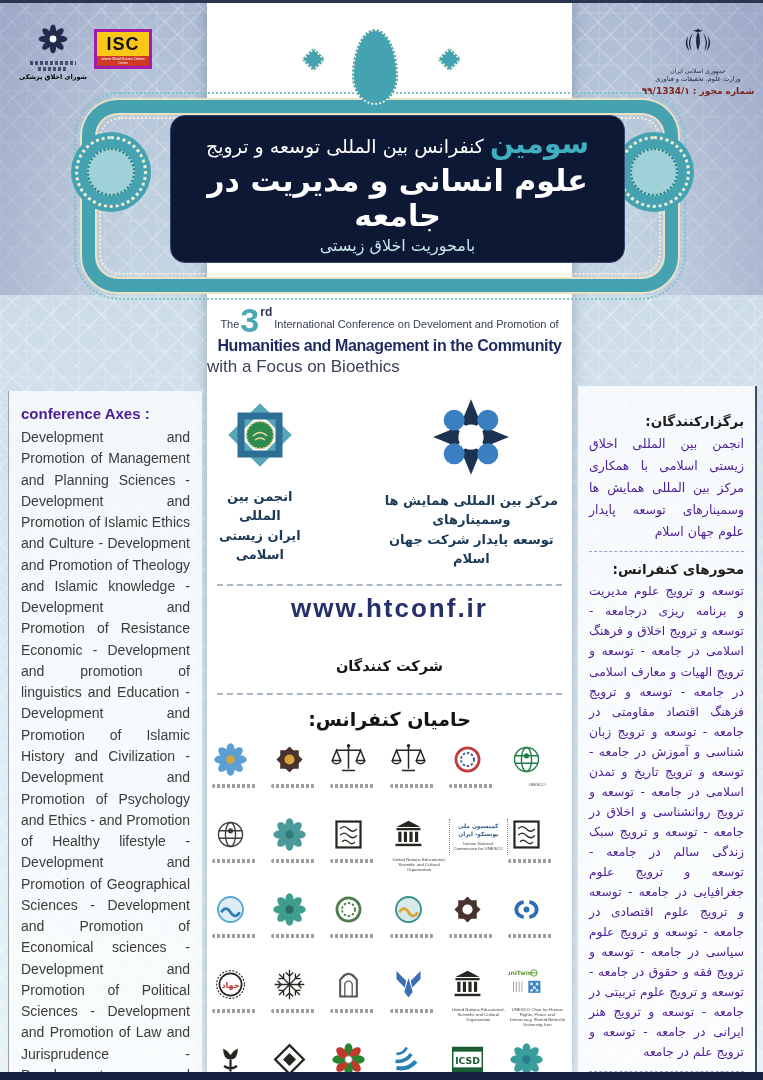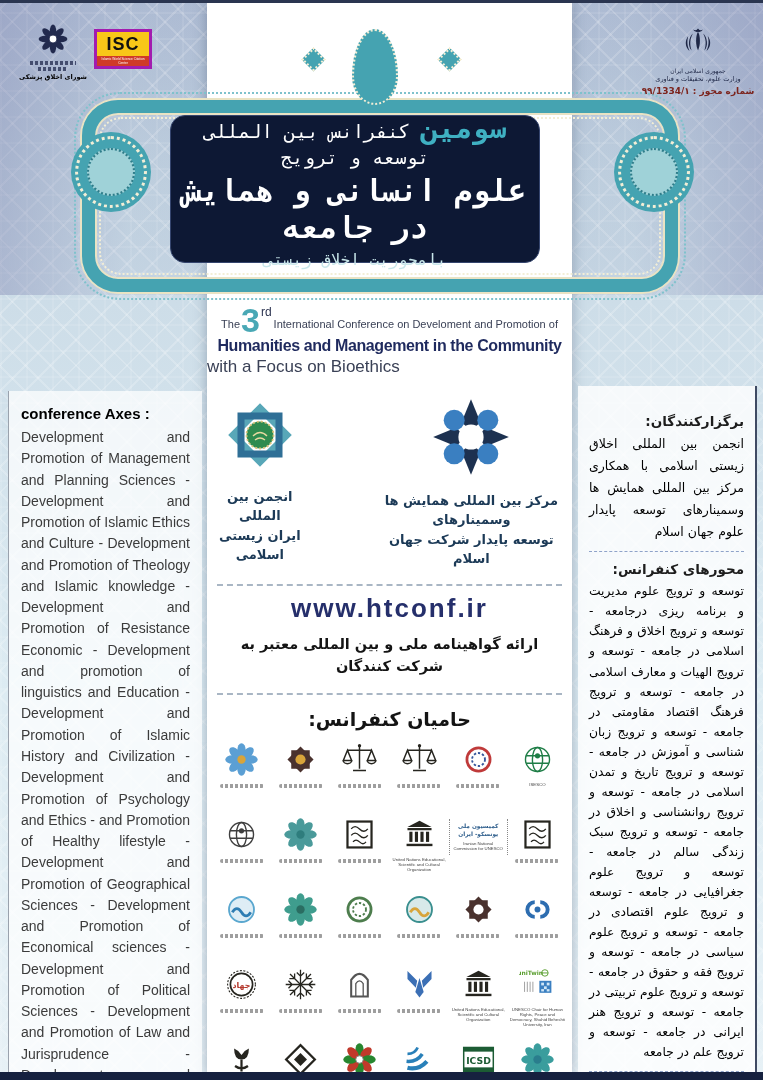--- a/index.html
+++ b/index.html
@@ -31,23 +31,23 @@
   .frame::before{content:"";position:absolute;inset:4px;border:2px dotted #f3eed6;border-radius:22px;}
   .frame::after{content:"";position:absolute;inset:-21px;border:2px dotted #7fc2cc;border-radius:46px;}
   .med{position:absolute;width:72px;height:72px;border-radius:50%;background:#45a3b1;
     border:3px dotted #f3eed6;box-sizing:border-box;z-index:4;box-shadow:0 0 0 4px #45a3b1;}
   .med::after{content:"";position:absolute;inset:9px;border-radius:50%;background:#9fd2d8;
     border:2px dotted #2f7d8a;box-sizing:border-box;}
   .finial{position:absolute;left:352px;top:26px;width:46px;height:76px;background:#45a3b1;z-index:3;
     border:2px dotted #f3eed6;border-radius:50% 50% 50% 50% / 62% 62% 38% 38%;box-sizing:border-box;}
   .dmd{position:absolute;width:17px;height:17px;background:#45a3b1;transform:rotate(45deg);z-index:3;
     border:2px dotted #f3eed6;box-sizing:border-box;}
-  .banner{position:absolute;left:170px;top:112px;width:370px;height:148px;background:#0d1834;
+  .banner{position:absolute;left:170px;top:112px;width:455px;height:148px;background:#0d1834;
     border:1px solid #35456e;border-radius:15px;z-index:5;direction:rtl;text-align:center;
-    display:flex;flex-direction:column;justify-content:center;gap:3px;box-sizing:border-box;padding-top:4px;font-family:Liberation Mono, monospace;}
+    display:flex;flex-direction:column;justify-content:center;gap:3px;box-sizing:border-box;padding-top:4px;}
   .b1{font-size:19px;color:#fff;}
   .b1 .hl{font-size:28px;font-weight:bold;color:#3fb0c2;}
   .b2{font-size:30px;font-weight:bold;color:#fff;}
   .b3{font-size:16px;color:#c8e6ea;}
 
   
   .uni-logo{position:absolute;left:16px;top:20px;width:74px;text-align:center;color:#000000;z-index:3;}
   .uni-sq{height:4px;margin:2px 14px 0;background:repeating-linear-gradient(90deg,#222a4e 0 3px,transparent 3px 5px);opacity:.75;}
   .uni-cap{font-size:6.5px;font-weight:bold;margin-top:2px;}
   .isc-logo{position:absolute;left:94px;top:26px;width:58px;height:40px;background:#f8c718;
@@ -60,51 +60,51 @@
   .gov-l1{font-size:6px;margin-top:2px;}
   .gov-l2{font-size:6.5px;margin-top:1px;}
   .permit{font-size:9px;font-weight:bold;color:#7c241d;margin-top:3px;direction:rtl;}
 
   
   .center-content{position:absolute;left:207px;top:0;width:365px;z-index:6;text-align:center;}
   .ctitle{margin-top:302px;color:#3a4156;font-family:"Liberation Sans",sans-serif;}
   .t1{display:flex;justify-content:center;align-items:flex-start;}
   .t1 .the{font-size:11px;align-self:flex-end;padding-bottom:6px;}
   .t1 .three{font-size:34px;line-height:.9;font-weight:bold;color:#49a8b5;margin:0 1px;}
-  .t1 .rd{font-size:12px;font-weight:normal;color:#2c3450;}
+  .t1 .rd{font-size:12px;font-weight:bold;color:#2c3450;}
   .t1 .rest{font-size:11px;align-self:flex-end;padding-bottom:6px;margin-left:2px;white-space:nowrap;}
   .t2{font-size:16px;font-weight:bold;color:#1f2a5e;letter-spacing:-.4px;margin-top:1px;}
   .t3{font-size:17px;text-align:left;margin-top:2px;}
   .orglogos{margin-top:18px;display:flex;justify-content:center;gap:58px;align-items:flex-start;}
   .org-cap{margin-top:8px;font-size:13px;font-weight:bold;color:#1c3a57;direction:rtl;line-height:1.5;}
   .dashline{margin:15px 10px 0;border-top:2px dashed #a9b6c4;}
   .city{margin-top:13px;font-size:25px;font-weight:bold;color:#a31d22;direction:rtl;}
   .site{font-size:26px;font-weight:bold;color:#252f6b;letter-spacing:2px;margin-top:7px;
     font-family:"Liberation Sans",sans-serif;cursor:pointer;}
   .cert{margin-top:9px;font-size:14.5px;font-weight:bold;color:#141414;direction:rtl;line-height:1.55;}
   .sp-head{margin-top:13px;font-size:19px;font-weight:bold;color:#141414;direction:rtl;}
   .sp-grid{margin-top:10px;display:grid;grid-template-columns:repeat(6,1fr);row-gap:9px;padding:0 5px;}
-  .sp-cell{height:66px;display:flex;flex-direction:column;align-items:center;justify-content:flex-start;overflow:hidden;}
+  .sp-cell{height:66px;display:flex;flex-direction:column;justify-content:flex-start;overflow:hidden;}
   .sp-icon{height:40px;display:flex;align-items:center;}
   .sp-cap{font-size:5.5px;color:#555;line-height:1.2;text-align:center;direction:rtl;margin-top:2px;}
   .sp-cap.en{font-family:"Liberation Sans",sans-serif;font-size:4.3px;direction:ltr;color:#444;padding:0 2px;}
   .sp-squiggle{width:44px;height:4.5px;margin-top:4px;border-radius:2px;
     background:repeating-linear-gradient(90deg,#8d8d8d 0 3px,transparent 3px 5px);opacity:.85;}
   .sp-tc{border-left:1px dotted #888;border-right:1px dotted #888;padding:3px 3px;margin-top:4px;}
   .tc-fa{font-size:5.8px;font-weight:bold;color:#2a5b8a;direction:rtl;line-height:1.4;}
   .tc-en{font-size:4.3px;color:#444;font-family:"Liberation Sans",sans-serif;margin-top:3px;line-height:1.3;}
 
   
-  .axes-heading{font-family:"Liberation Sans",sans-serif;font-size:15px;font-weight:bold;color:#000000;}
+  .axes-heading{font-family:"Liberation Sans",sans-serif;font-size:15px;font-weight:bold;color:#4c1d95;}
   .axes-body{font-family:"Liberation Sans",sans-serif;font-size:14px;line-height:1.52;color:#3b3b3b;
     text-align:justify;margin-top:5px;}
 
   
   .fa-h{font-size:13.5px;font-weight:bold;color:#1d1d1d;margin-bottom:4px;}
-  .fa-p{font-size:12.5px;line-height:1.75;color:#000000;text-align:justify;}
+  .fa-p{font-size:12.5px;line-height:1.75;color:#4c1d95;text-align:justify;}
   .fa-p.axes{font-size:12.3px;line-height:1.63;}
   .fa-dash{border-top:1.5px dashed #8fa3c9;margin:9px 0;}
 </style>
 </head>
 <body>
 
 <div class="poster">
   <div class="bg-pattern"></div>
   <div class="top-band"></div>
 
@@ -130,21 +130,21 @@
   <div class="med" style="left:618px;top:133px;"></div>
   <div class="finial"></div>
   <div class="dmd" style="left:305px;top:48px;"></div>
   <div class="dmd" style="left:441px;top:48px;"></div>
 
   <div class="banner">
     <div class="b1">
       <span class="hl">سومین</span>
       <span>کنفرانس بین المللی توسعه و ترویج</span>
     </div>
-    <div class="b2">علوم انسانی و همایش در جامعه</div>
+    <div class="b2">علوم انسانی و مدیریت در جامعه</div>
     <div class="b3">بامحوریت اخلاق زیستی</div>
   </div>
 
   <div class="uni-logo">
     <svg viewBox="0 0 40 40" width="32" height="32">
       <g fill="#222a4e">
         <ellipse cx="20" cy="10" rx="4" ry="8"></ellipse>
           <ellipse cx="20" cy="10" rx="4" ry="8" transform="rotate(45 20 20)"></ellipse>
         <ellipse cx="20" cy="10" rx="4" ry="8" transform="rotate(90 20 20)"></ellipse>
           <ellipse cx="20" cy="10" rx="4" ry="8" transform="rotate(135 20 20)"></ellipse>
@@ -227,21 +227,21 @@
         <div class="org-cap">
           <span>مرکز بین المللی همایش ها وسمینارهای</span><br>
           <span>توسعه پایدار شرکت جهان اسلام</span>
         </div>
       </div>
     </div>
 
     <div class="dashline"></div>
     <div class="site">www.htconf.ir</div>
     <div class="cert">
-      <span>ارائه گواهینامه ملی و بین المللی معتبر به</span><br>
+      <br>
       <span>شرکت کنندگان</span>
     </div>
     <div class="dashline"></div>
     <div class="sp-head">حامیان کنفرانس:</div>
     <div class="sp-grid">
         <div class="sp-cell">
           <div class="sp-icon">
             <svg viewBox="0 0 40 40" width="37" height="37">
               <ellipse cx="20" cy="10" rx="4.6" ry="7.5" fill="#5b9fd4" transform="rotate(0 20 20)"></ellipse>
               <ellipse cx="20" cy="10" rx="4.6" ry="7.5" fill="#5b9fd4" transform="rotate(45 20 20)"></ellipse>

